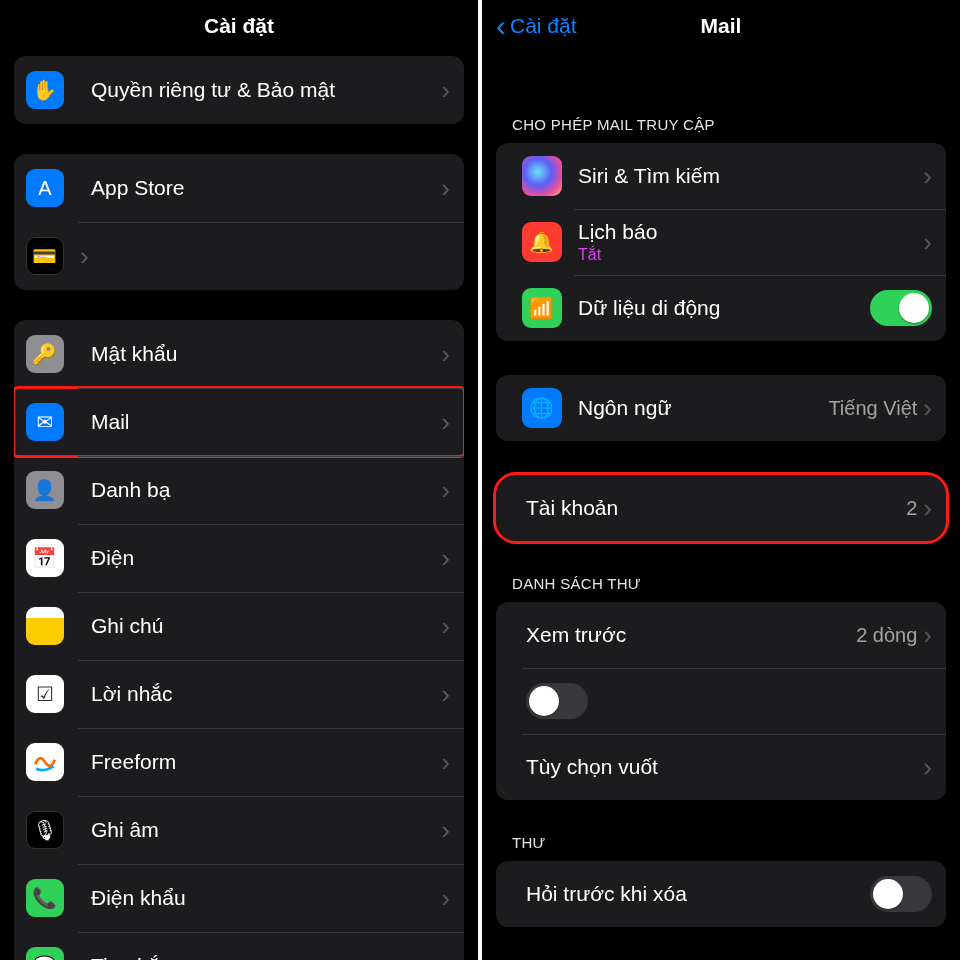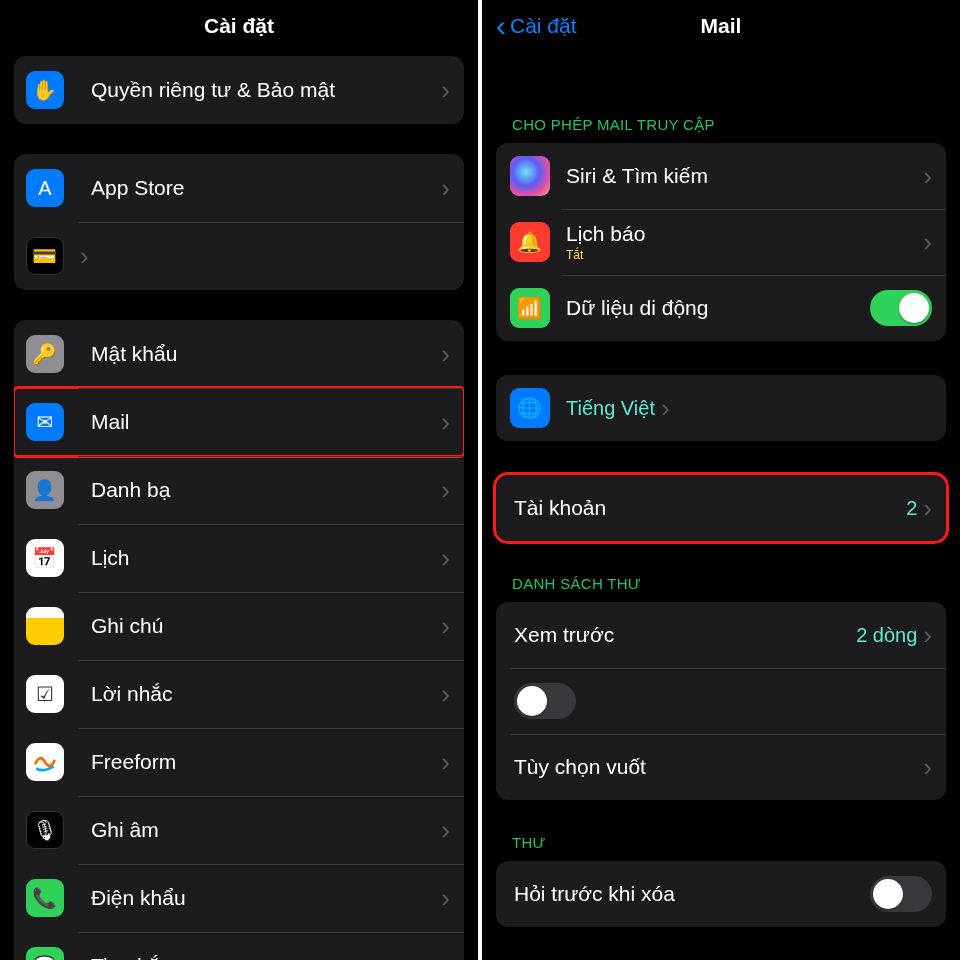--- a/index.html
+++ b/index.html
@@ -46,48 +46,49 @@
     height: 1px; background: #3a3a3c;
   }
   .icon {
     width: 38px; height: 38px; border-radius: 9px;
     margin-right: 16px;
     display: flex; align-items: center; justify-content: center;
     flex-shrink: 0;
     font-size: 20px; color: #fff;
   }
   .lbl { flex: 1; margin-left: 11px; }
-  .sub { font-size: 12px; color: #fde047; margin-top: 2px;}
-  .val { color: #5eead4; font-size: 20px; margin-right: 6px;}
+  .sub { font-size: 16px; color: #d946ef; margin-top: 2px;}
+  .val { color: #a3a3a3; font-size: 20px; margin-right: 6px;}
   .chev { color: #5a5a5e; font-size: 26px; font-weight: 300; line-height: 1;}
   .row.hl-wrap { outline: 3px solid #ff1a1a; outline-offset: -1px; border-radius: 4px;}
 
   
   .hdr-nav {
     height: 52px;
     display: flex; align-items: center;
     padding: 0 14px;
     position: relative;
   }
   .back { color: #0a84ff; font-size: 21px; display: flex; align-items: center; gap: 4px;}
   .back .bchev { font-size: 30px; font-weight: 300; line-height: 0.6;}
   .title-abs {
     position: absolute; left: 0; right: 0; text-align: center;
     color: #fff; font-size: 21px; font-weight: 600;
     pointer-events: none;
   }
   .sect-lbl {
-    color: #22c55e; font-size: 15px; text-transform: uppercase;
+    color: #e5e5e5; font-size: 15px; text-transform: uppercase;
     margin: 0 30px 10px 30px; letter-spacing: 0.3px;
   }
   .grpR {
     margin: 0 14px 34px 14px;
     background: #1c1c1e;
     border-radius: 12px;
     overflow: hidden;
+    padding-left: 12px;
   }
   .rowR {
     display: flex; align-items: center;
     min-height: 66px;
     padding: 10px 14px 10px 14px;
     position: relative;
     color: #fff; font-size: 21px;
   }
   .rowR + .rowR::before {
     content: ""; position: absolute; top: 0; left: 66px; right: 0;
@@ -103,21 +104,21 @@
   }
   .toggle.on { background: #30d158;}
   .toggle.off { background: #39393d;}
   .knob {
     position: absolute; top: 3px; width: 30px; height: 30px;
     background: #fff; border-radius: 50%;
     box-shadow: 0 1px 2px rgba(0,0,0,0.4);
   }
   .toggle.on .knob { right: 3px;}
   .toggle.off .knob { left: 3px;}
-  .grpR.hl { outline: 3px solid #ff1a1a; outline-offset: 0; border-radius: 12px;}
+  .grpR.hl { outline: 3px solid #ff1a1a; outline-offset: 0; border-radius: 20px;}
 
   
   .bg-blue   { background: #007aff;}
   .bg-gray   { background: #8e8e93;}
   .bg-white  { background: #fff; color: #333;}
   .bg-yellow { background: linear-gradient(#fff 28%, #ffcc00 28%);}
   .bg-black  { background: #000; border: 1px solid #333;}
   .bg-green  { background: #30d158;}
   .bg-red    { background: #ff3b30;}
   .bg-siri   { background: radial-gradient(circle at 40% 40%, #6ee2f5, #5a5ef5 40%, #e94fa1 70%, #f5b36e);}
@@ -182,21 +183,21 @@
           <div class="icon bg-gray">
             <span class="glyph">👤</span>
           </div>
           <div class="lbl">Danh bạ</div>
           <div class="chev">›</div>
         </div>
         <div class="row">
           <div class="icon bg-white">
             <span class="glyph">📅</span>
           </div>
-          <div class="lbl">Lịch</div>
+          <div class="lbl">Điện</div>
           <div class="chev">›</div>
         </div>
         <div class="row">
           <div class="icon bg-yellow">
             <span class="glyph"></span>
           </div>
           <div class="lbl">Ghi chú</div>
           <div class="chev">›</div>
         </div>
         <div class="row">
@@ -284,20 +285,23 @@
           <div class="toggle on">
             <div class="knob"></div>
           </div>
         </div>
       </div>
       <div class="grpR">
         <div class="rowR">
           <div class="icon bg-blue">
             <span class="glyph">🌐</span>
           </div>
+          <div class="col">
+            <div>Ngôn ngữ</div>
+          </div>
           <div class="val">Tiếng Việt</div>
           <div class="chev">›</div>
         </div>
       </div>
       <div class="grpR hl">
         <div class="rowR noicon">
           <div class="col">
             <div>Tài khoản</div>
           </div>
           <div class="val">2</div>

